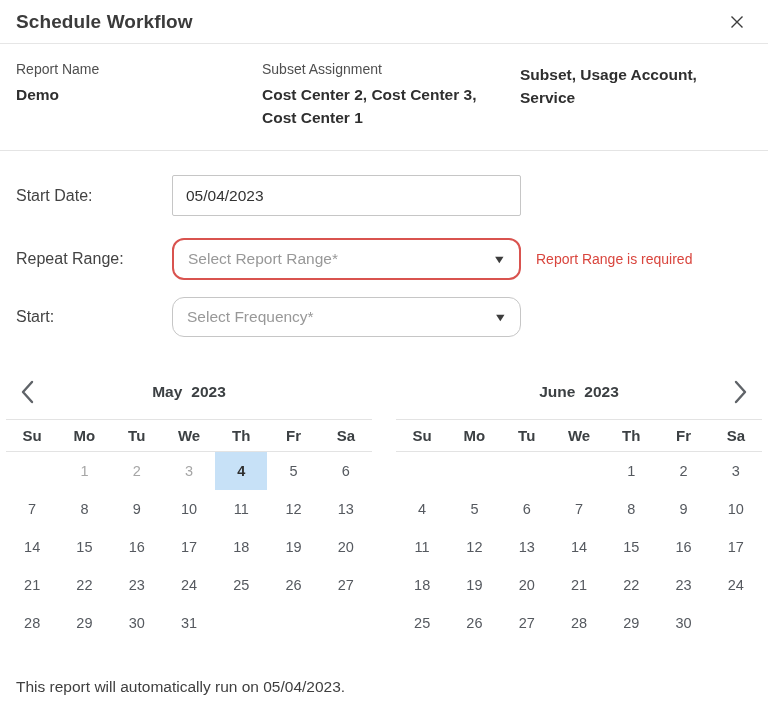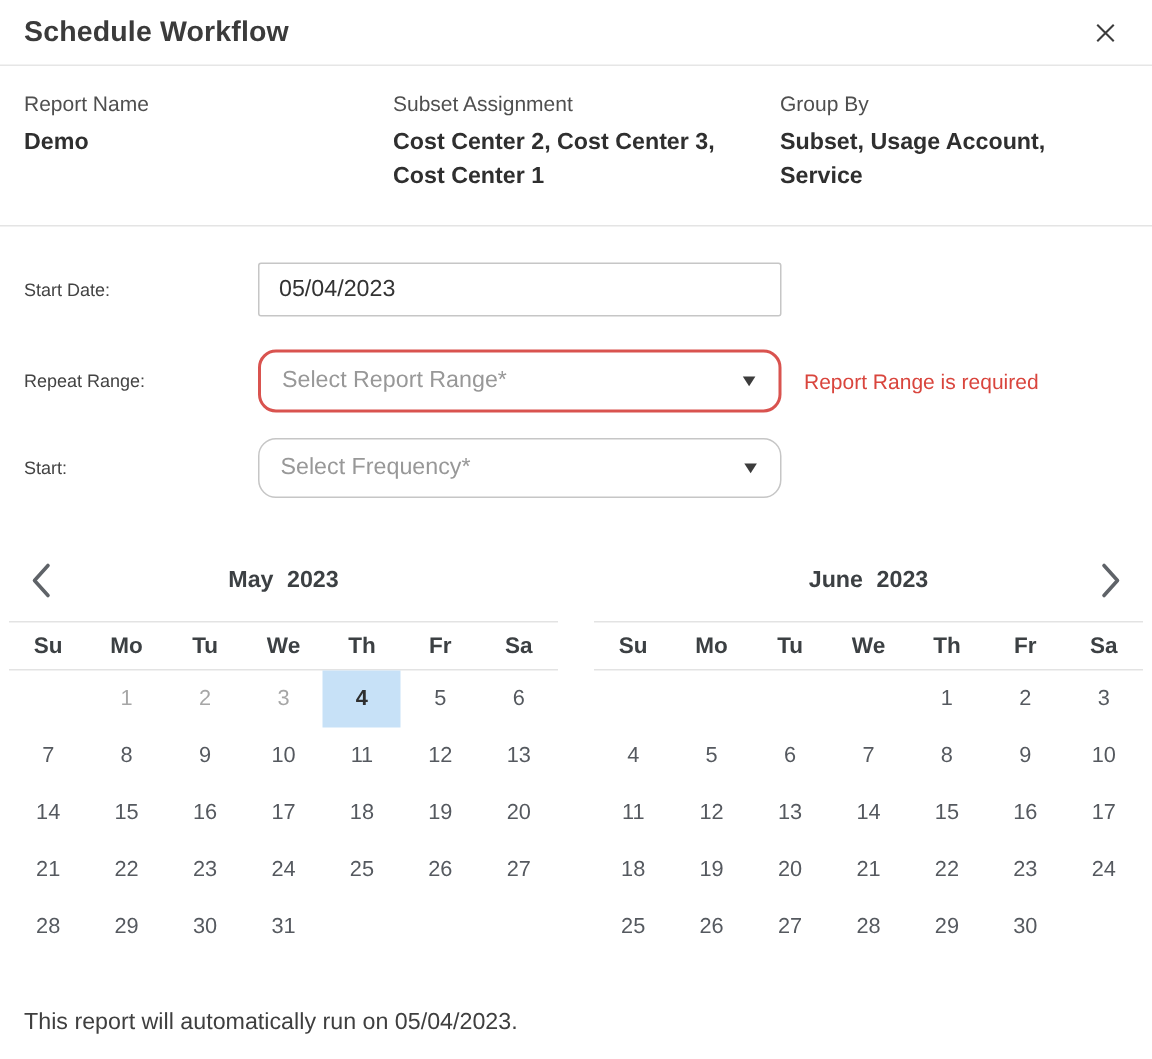--- a/index.html
+++ b/index.html
@@ -28,23 +28,23 @@
   }
   .summary-label { font-size:14px; color:#4f4f4f; line-height:20px; }
   .summary-value { font-size:15.5px; font-weight:700; color:#2f2f2f; line-height:23px; margin-top:4px; }
   .summary-col { padding-right:22px; }
 
   
   .form { padding:24px 16px 0; }
   .form-row { display:flex; align-items:center; }
   .form-row.r1 { margin-bottom:22px; }
   .form-row.r2 { margin-bottom:17px; }
-  .form-label { width:156px; font-size:12px; color:#434343; }
+  .form-label { width:156px; font-size:16px; color:#434343; }
   .text-input {
-    width:349px; height:36px; border:1px solid #c6c6c6; border-radius:2px;
+    width:349px; height:41px; border:1px solid #c6c6c6; border-radius:2px;
     padding:0 13px; font-size:15.5px; color:#333;
     font-family:"Liberation Sans", sans-serif; outline:none; background:#fff;
   }
   .select-box {
     width:349px; height:40px; border:1px solid #c6c6c6; border-radius:12px;
     display:flex; align-items:center; justify-content:space-between;
     padding:0 14px; cursor:pointer; background:#fff;
   }
   .select-box.error-border { border:2px solid var(--error-border,#d9534f); height:42px; }
   .select-placeholder { font-size:15.5px; color:#989898; }
@@ -94,21 +94,20 @@
   <div class="summary">
     <div class="summary-col">
       <div class="summary-label">Report Name</div>
       <div class="summary-value">Demo</div>
     </div>
     <div class="summary-col">
       <div class="summary-label">Subset Assignment</div>
       <div class="summary-value">Cost Center 2, Cost Center 3, Cost Center 1</div>
     </div>
     <div class="summary-col">
-      <div class="summary-label">Group By</div>
       <div class="summary-value">Subset, Usage Account, Service</div>
     </div>
   </div>
 
   <div class="form">
 
     <div class="form-row r1">
       <div class="form-label">Start Date:</div>
       <input class="text-input" type="text" value="05/04/2023" style="">
     </div>

